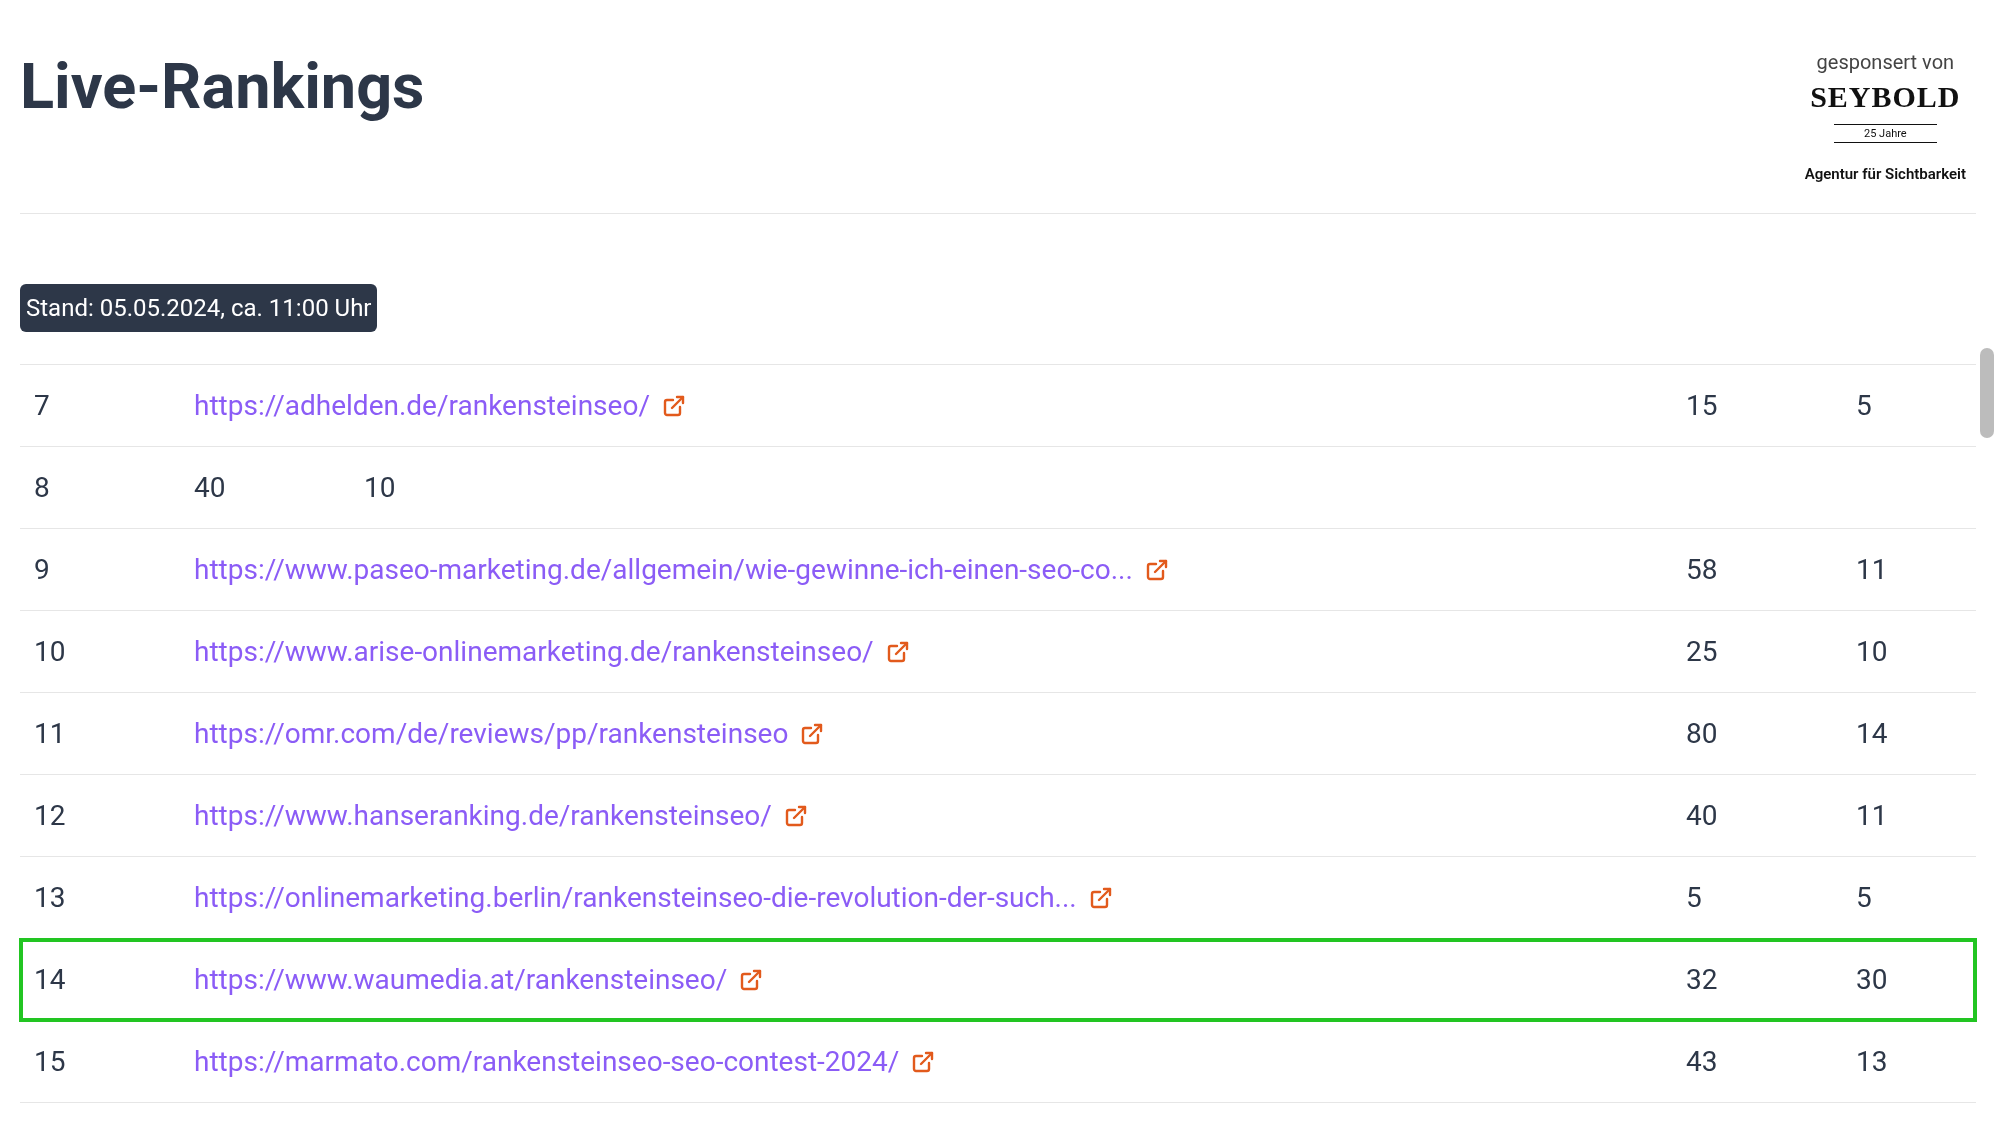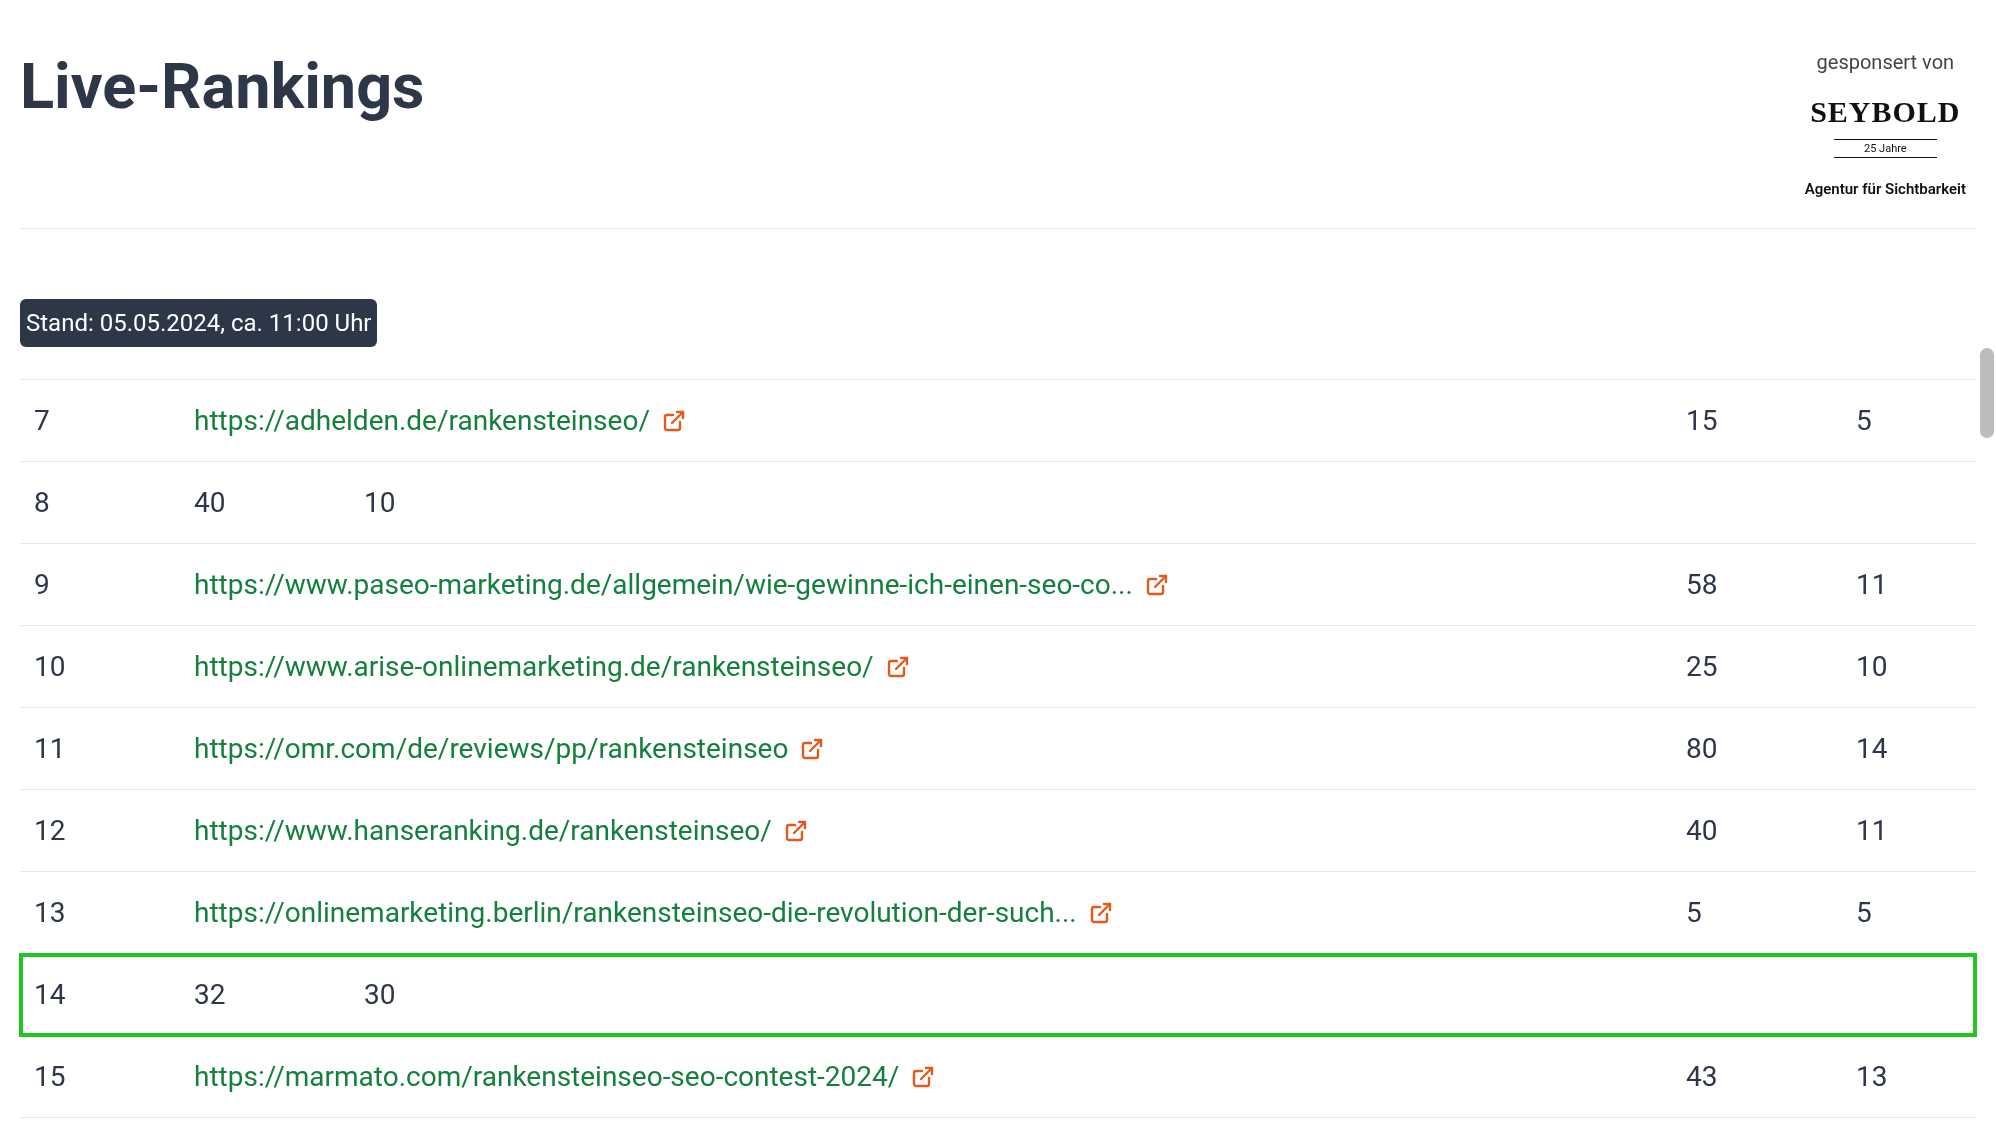--- a/index.html
+++ b/index.html
@@ -2,21 +2,21 @@
 <html><head>
 <meta charset="utf-8">
 <style>
   * { box-sizing: border-box; margin: 0; padding: 0; }
   html, body { width: 1996px; height: 1130px; font-family: -apple-system, BlinkMacSystemFont, "Segoe UI", Roboto, Arial, sans-serif; background: #fff; color: #2d3748; }
   .page { width: 100%; height: 100%; padding: 20px 20px 0 20px; position: relative; }
 
   .header-row { display: flex; justify-content: space-between; align-items: flex-start; padding: 30px 0 30px 0; border-bottom: 1px solid #e6e6e6; }
   .page-title { font-size: 63px; font-weight: 700; color: #2d3748; }
   .sponsor-block { text-align: center; padding-right: 10px; }
-  .sponsor-label { font-size: 20px; color: #444; margin-bottom: 21px; }
+  .sponsor-label { font-size: 20px; color: #444; margin-bottom: 6px; }
   .sponsor-logo { font-family: Georgia, 'Times New Roman', serif; font-weight: 700; font-size: 30px; letter-spacing: 1px; color: #111; }
   .sponsor-sub1 { font-size: 11px; color: #111; border-top: 1px solid #111; border-bottom: 1px solid #111; display: inline-block; padding: 2px 30px; margin-top: 10px; }
   .sponsor-sub2 { font-size: 15px; font-weight: 600; color: #111; margin-top: 22px; }
 
   .status-wrap { margin-top: 70px; }
   .status-badge {
     display: inline-block;
     background: #2d3748;
     color: #fff;
     font-size: 24px;
@@ -34,21 +34,21 @@
     font-size: 28px;
     position: relative;
   }
   .rank-row.highlighted {
     outline: 4px solid #22c522;
     outline-offset: -3px;
     z-index: 2;
   }
   .col-rank  { width: 160px;  color: #2d3748; font-weight: 400; }
   .col-url   { flex: 1; }
-  .url-link  { color: #15803d; text-decoration: none; display: inline-flex; align-items: center; gap: 12px; }
+  .url-link  { color: #8b5cf6; text-decoration: none; display: inline-flex; align-items: center; gap: 12px; }
   .ext-icon  { width: 24px; height: 24px; display: inline-block; color: #e25a1c; flex-shrink: 0; }
   .col-v1    { width: 170px; color: #2d3748; }
   .col-v2    { width: 110px; color: #2d3748; }
 
   .scrollbar-track {
     position: absolute;
     right: 2px;
     top: 310px;
     width: 14px;
     height: 780px;
@@ -179,20 +179,31 @@
   <polyline points="15 3 21 3 21 9"></polyline>
   <line x1="10" y1="14" x2="21" y2="3"></line>
 </svg>
       </a>
     </div>
     <div class="col-v1">5</div>
     <div class="col-v2">5</div>
   </div>
       <div class="rank-row highlighted">
     <div class="col-rank">14</div>
+    <div class="col-url">
+      <a href="#" class="url-link">
+        <span>https://www.waumedia.at/rankensteinseo/</span>
+
+<svg class="ext-icon" viewBox="0 0 24 24" fill="none" stroke="currentColor" stroke-width="2.4" stroke-linecap="round" stroke-linejoin="round">
+  <path d="M18 13v6a2 2 0 0 1-2 2H5a2 2 0 0 1-2-2V8a2 2 0 0 1 2-2h6"></path>
+  <polyline points="15 3 21 3 21 9"></polyline>
+  <line x1="10" y1="14" x2="21" y2="3"></line>
+</svg>
+      </a>
+    </div>
     <div class="col-v1">32</div>
     <div class="col-v2">30</div>
   </div>
       <div class="rank-row">
     <div class="col-rank">15</div>
     <div class="col-url">
       <a href="#" class="url-link">
         <span>https://marmato.com/rankensteinseo-seo-contest-2024/</span>
 
 <svg class="ext-icon" viewBox="0 0 24 24" fill="none" stroke="currentColor" stroke-width="2.4" stroke-linecap="round" stroke-linejoin="round">

